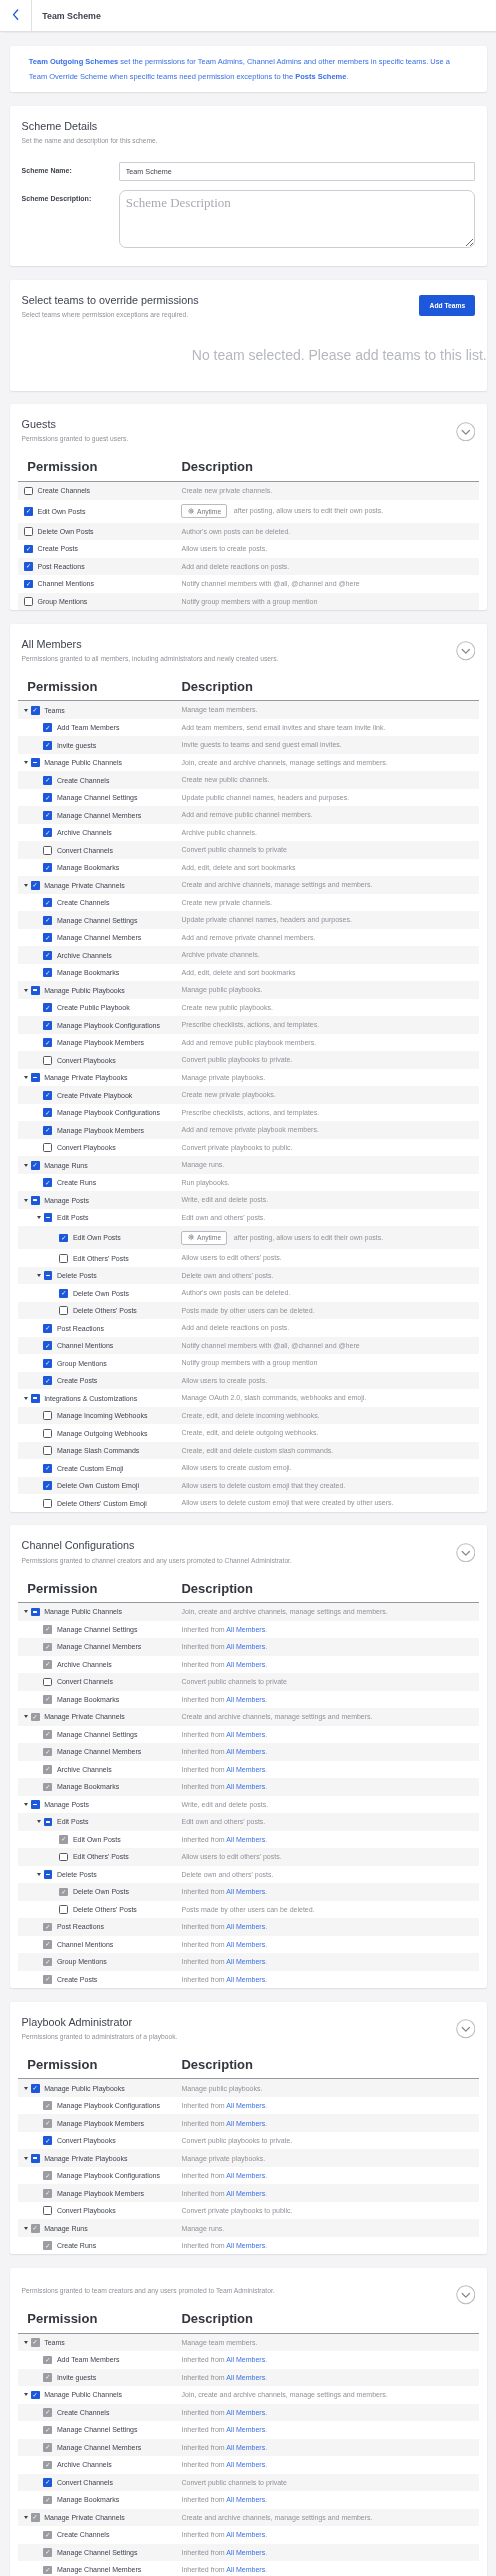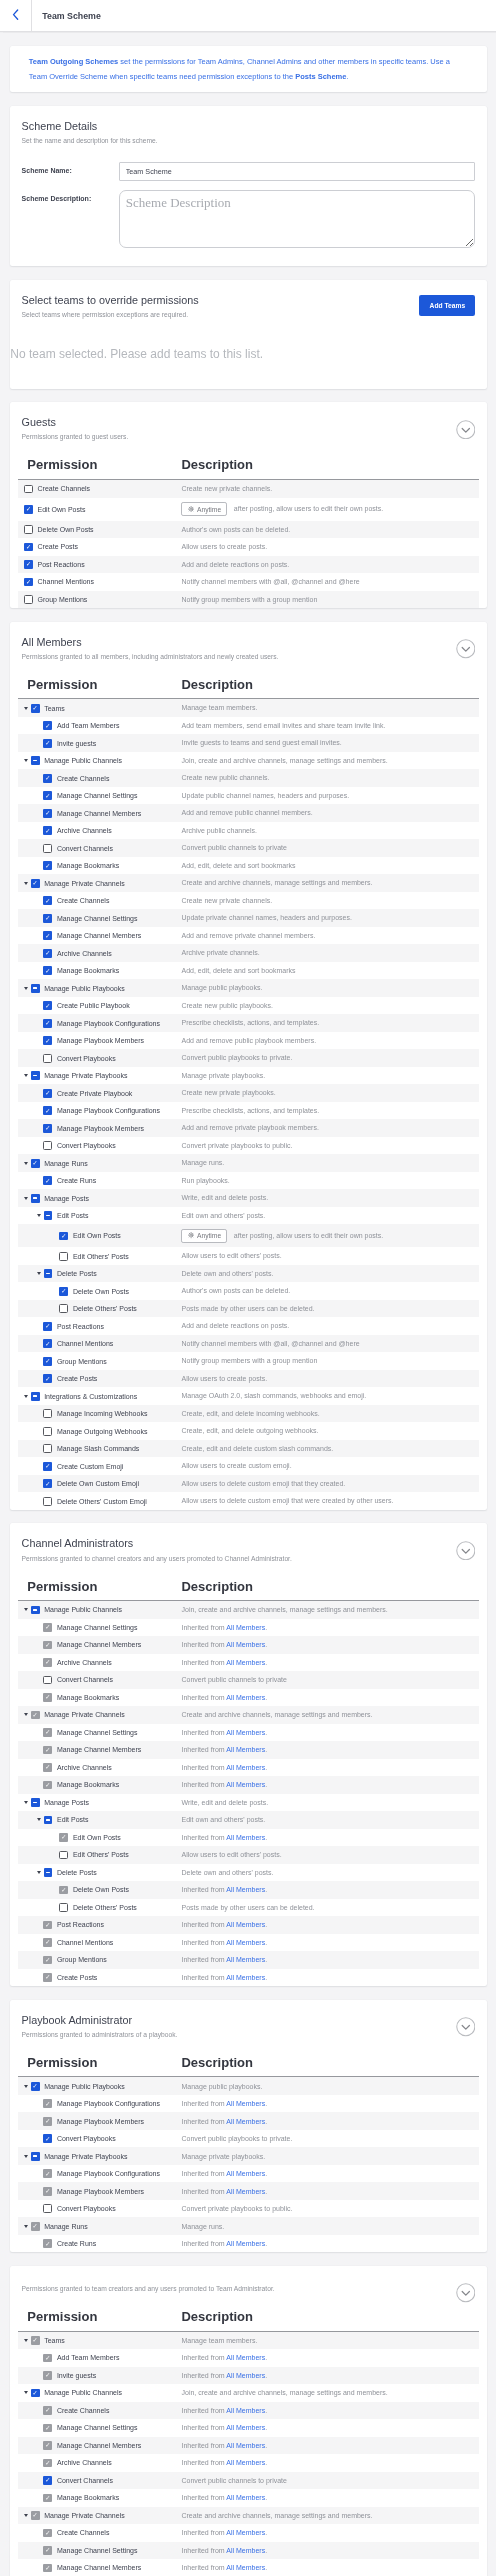--- a/index.html
+++ b/index.html
@@ -48,21 +48,21 @@
     padding: 4.6px 6.2px; font-size: 13px; color: #3f4350; font-family: Liberation Serif, serif; resize: both;
   }
   .text-input::placeholder, .textarea-input::placeholder { color: #a8abb1; }
   
   .st-head { display: flex; justify-content: space-between; align-items: flex-start; padding: 14px 11.3px 0; gap: 44px; }
   .add-teams-btn {
     background: #1c58d9; color: #fff; border: none; border-radius: 2.1px;
     font-size: 6.7px; font-weight: 700; padding: 0 10.3px; height: 20.6px; cursor: pointer;
     font-family: inherit; margin-top: 1.5px;
   }
-  .empty-state { text-align: left; color: #b5b8bd; font-size: 12px; padding: 29px 0 28px; }
+  .empty-state { text-align: right; color: #b5b8bd; font-size: 14px; padding: 29px 0 28px; }
   
   .collapse-btn {
     position: absolute; right: 11.3px; top: 17.5px; background: transparent; border: none;
     padding: 0; cursor: pointer; line-height: 0;
   }
   .tbl-head {
     display: flex; margin: 17px 8.2px 0; padding-bottom: 6.7px;
     border-bottom: 0.5px solid #96989d; font-size: 13px; font-weight: 700; color:#33363f;
   }
   .tbl-head .c1 { width: 163px; padding-left: 8.8px; flex-shrink: 0; }
@@ -652,21 +652,21 @@
             <div class="perm-cell">
               <span class="cb off"></span>
               <span class="plabel">Delete Others' Custom Emoji</span>
             </div>
             <div class="desc-cell">Allow users to delete custom emoji that were created by other users.</div>
           </div>
         </div>
       </section>
       <section class="card perm-card">
         <div class="card-head">
-          <div class="card-title">Channel Administrators</div>
+          <div class="card-title">Channel Configurations</div>
           <div class="card-sub">Permissions granted to channel creators and any users promoted to Channel Administrator.</div>
         </div>
         <button class="collapse-btn"><span><svg width="19.6" height="19.6" viewBox="0 0 38 38">
               <circle cx="19" cy="19" r="17.5" fill="none" stroke="#b9bbbf" stroke-width="2"></circle>
               <polyline points="12,16.5 19,23.5 26,16.5" fill="none" stroke="#85878c" stroke-width="2.4" stroke-linecap="round" stroke-linejoin="round"></polyline>
             </svg></span></button>
         <div class="tbl-head">
           <div class="c1">Permission</div>
           <div class="c2">Description</div>
         </div>

